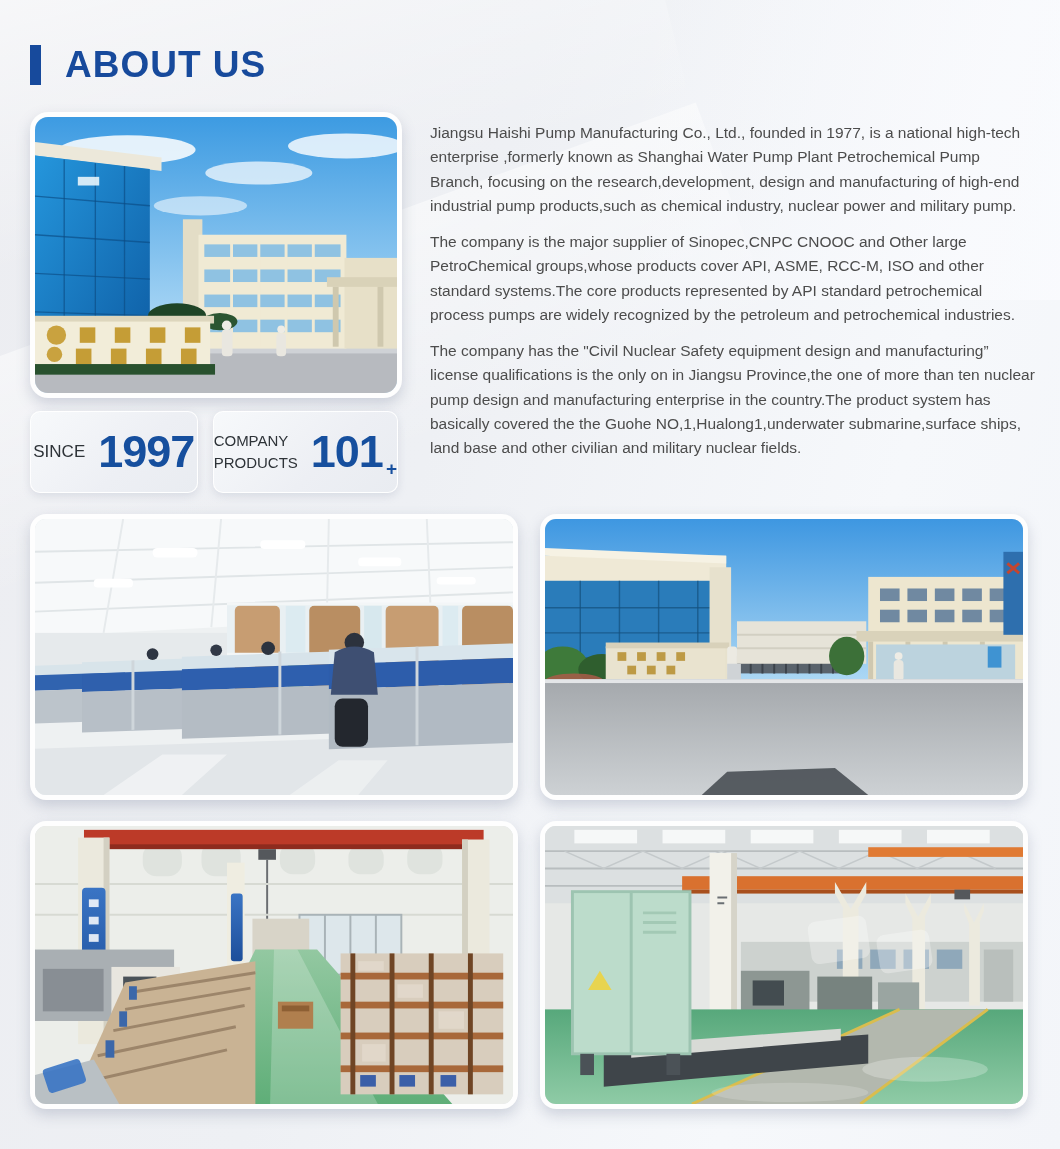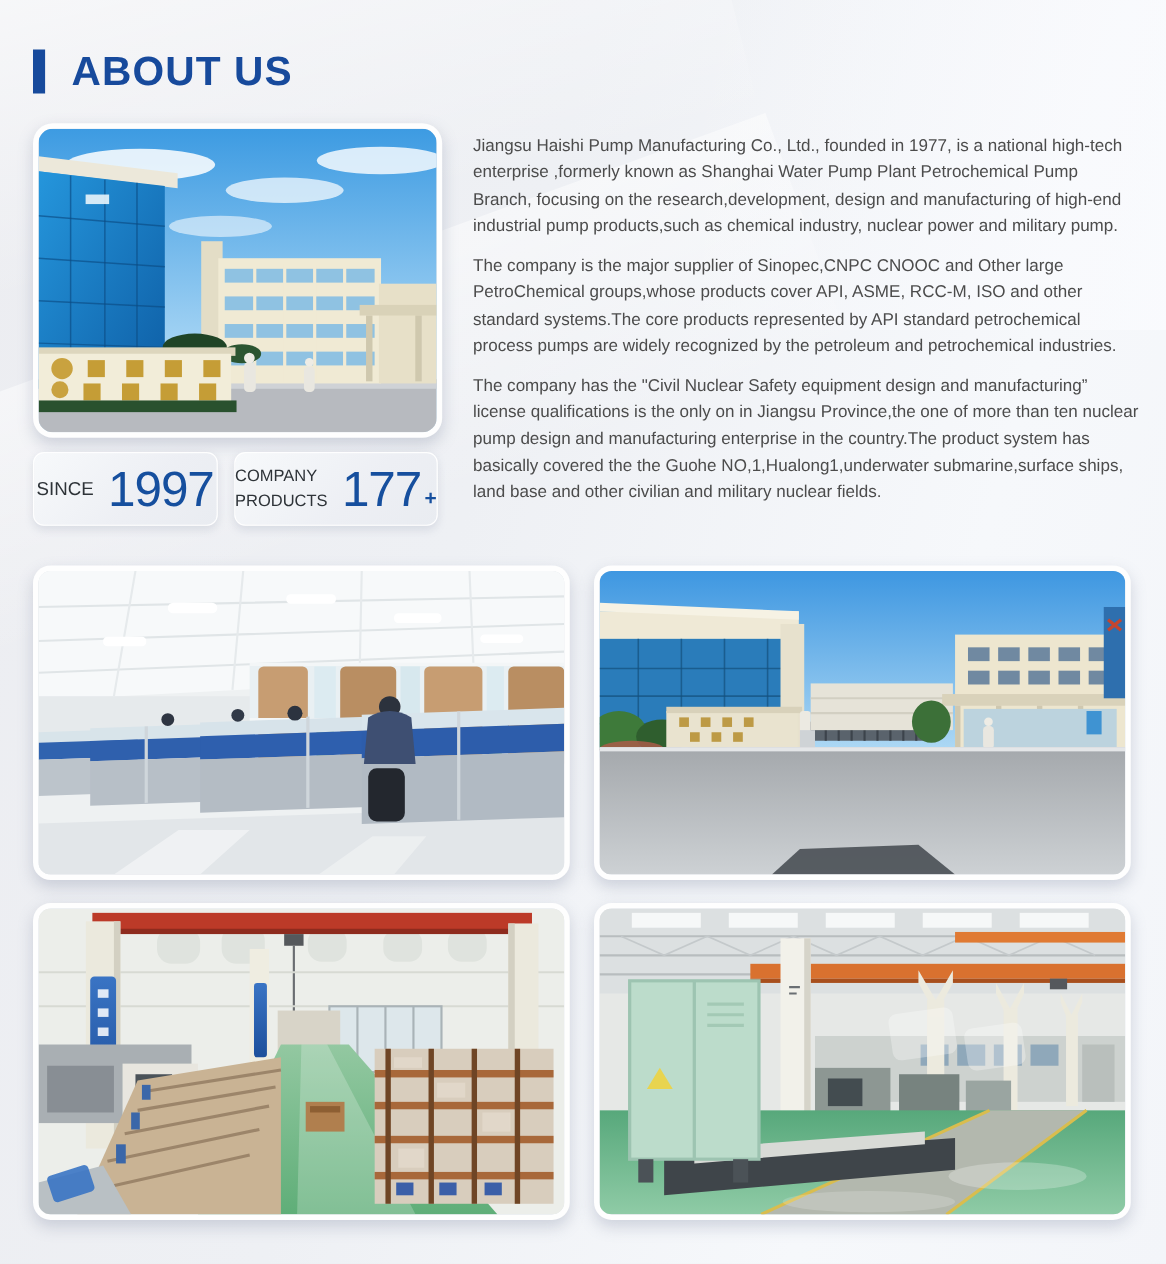--- a/index.html
+++ b/index.html
@@ -16,27 +16,27 @@
 
   .header{position:absolute;left:30px;top:44px;display:flex;align-items:center;}
   .accent-bar{width:11px;height:40px;background:#174a9c;}
   .title{margin:0 0 0 24px;font-size:37px;font-weight:800;letter-spacing:1px;color:#174a9c;text-align:center;}
 
   .photo-frame{margin:0;position:absolute;box-sizing:border-box;border:5px solid rgba(255,255,255,.96);
         border-radius:18px;overflow:hidden;box-shadow:0 6px 14px rgba(120,130,155,.30);background:#dfe3e8;}
   .photo-frame svg{display:block;width:100%;height:100%;}
   .campus-photo{left:30px;top:112px;width:372px;height:286px;}
 
-  .stats{position:absolute;left:30px;top:411px;width:368px;height:67px;display:flex;gap:15px;}
+  .stats{position:absolute;left:30px;top:411px;width:368px;height:82px;display:flex;gap:15px;}
   .stat-card{flex:1;display:flex;align-items:center;justify-content:center;gap:13px;
         border-radius:10px;background:linear-gradient(135deg,#f7f9fb 0%,#edeff4 60%,#e9ecf1 100%);
         border:1px solid rgba(255,255,255,.95);box-shadow:0 3px 8px rgba(125,135,160,.20);}
   .stat-label{font-size:17px;color:#2e3338;}
   .stat-label-2l{display:flex;flex-direction:column;font-size:15px;line-height:1.5;color:#2e3338;}
-  .stat-value{font-size:45px;font-weight:400;letter-spacing:-1px;color:#164f9e;}
+  .stat-value{font-size:45px;font-weight:700;letter-spacing:-1px;color:#164f9e;}
   .stat-plus{font-size:19px;font-weight:800;color:#164f9e;align-self:flex-end;margin:0 0 12px -10px;}
 
   .about-text{position:absolute;left:430px;top:121px;width:607px;color:#4c4c4c;
         font-size:15.5px;line-height:1.565;}
   .about-text p{margin:0 0 12px 0;}
 
   .photo-grid{position:absolute;left:30px;top:514px;display:grid;
         grid-template-columns:488px 488px;grid-template-rows:286px 288px;column-gap:22px;row-gap:21px;}
   .photo-grid .photo-frame{position:static;width:100%;height:100%;border-radius:16px;}
 </style>
@@ -118,21 +118,21 @@
   <div class="stats">
     <div class="stat-card">
       <span class="stat-label">SINCE</span>
       <span class="stat-value">1997</span>
     </div>
     <div class="stat-card">
       <span class="stat-label-2l">
         <span>COMPANY</span>
         <span>PRODUCTS</span>
       </span>
-      <span class="stat-value">177</span>
+      <span class="stat-value">101</span>
       <span class="stat-plus">+</span>
     </div>
   </div>
 
   <section class="about-text">
     <p>Jiangsu Haishi Pump Manufacturing Co., Ltd., founded in 1977, is a national high-tech enterprise ,formerly known as Shanghai Water Pump Plant Petrochemical Pump Branch, focusing on the research,development, design and manufacturing of high-end industrial pump products,such as chemical industry, nuclear power and military pump.</p>
     <p>The company is the major supplier of Sinopec,CNPC CNOOC and Other large PetroChemical groups,whose products cover API, ASME, RCC-M, ISO and other standard systems.The core products represented by API standard petrochemical process pumps are widely recognized by the petroleum and petrochemical industries.</p>
     <p>The company has the "Civil Nuclear Safety equipment design and manufacturing” license qualifications is the only on in Jiangsu Province,the one of more than ten nuclear pump design and manufacturing enterprise in the country.The product system has basically covered the the Guohe NO,1,Hualong1,underwater submarine,surface ships, land base and other civilian and military nuclear fields.</p>
   </section>
 

